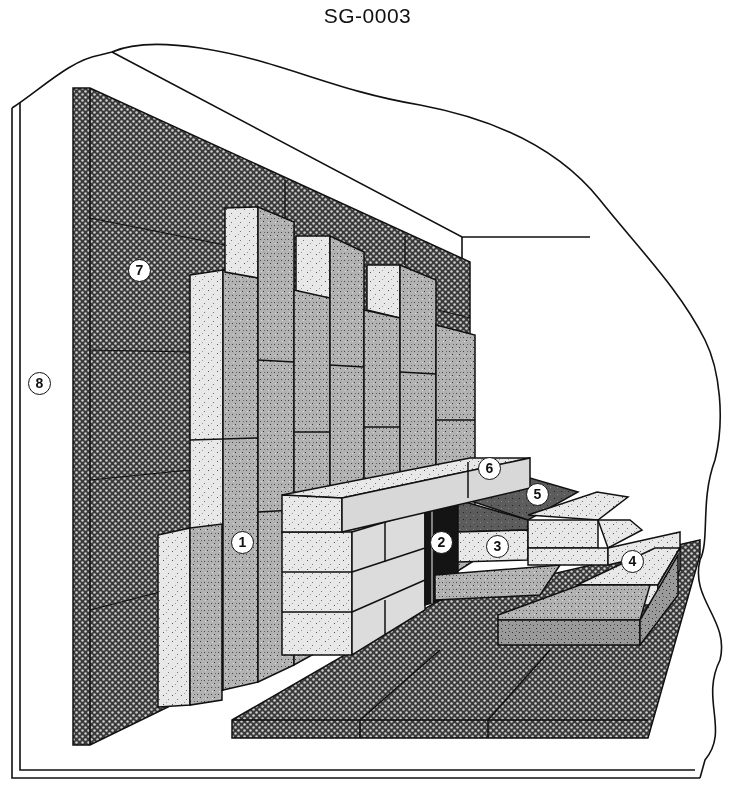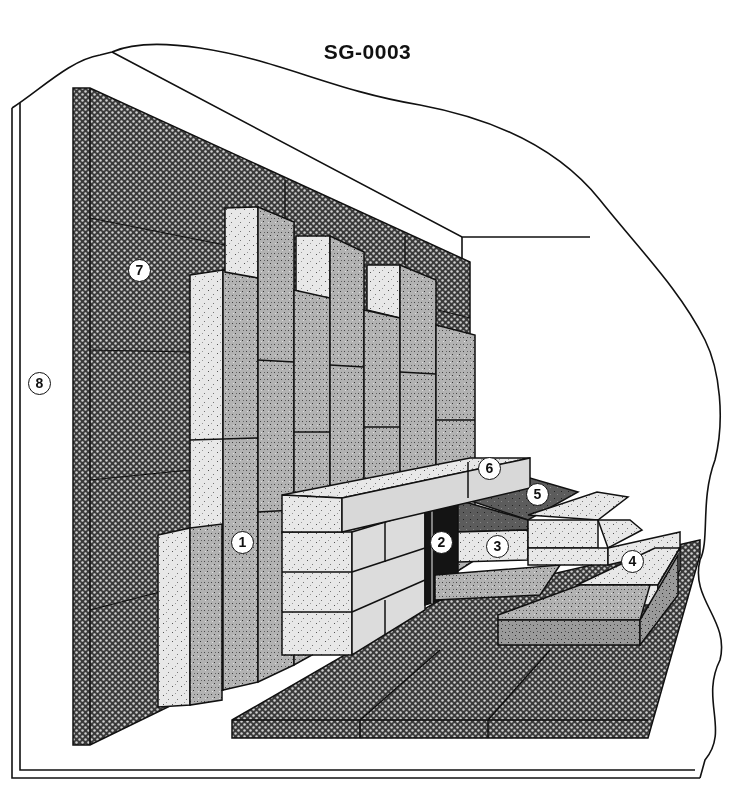--- a/index.html
+++ b/index.html
@@ -1,19 +1,19 @@
 <!DOCTYPE html>
 <html><head>
 <meta charset="utf-8">
 <style>
   html, body { margin: 0; padding: 0; background: #ffffff; }
   body { width: 735px; height: 800px; position: relative; overflow: hidden;
          font-family: "Liberation Sans", sans-serif; }
   .title { position: absolute; left: 0; top: 4px; width: 735px; text-align: center;
-           font-weight: bold; font-size: 21px; color: #111; letter-spacing: 0.5px; margin-top: 36px; }
+           font-weight: normal; font-size: 21px; color: #111; letter-spacing: 0.5px; }
   svg.diagram { position: absolute; left: 0; top: 0; }
   .callout { position: absolute; width: 21px; height: 21px; margin-left: -11px; margin-top: -11px;
              border: 1.6px solid #111; border-radius: 50%; background: #fff; color: #111;
              font-weight: bold; font-size: 14px; line-height: 21px; text-align: center;
              box-sizing: content-box; }
 </style>
 </head>
 <body>
 
 <div class="title">SG-0003</div>

